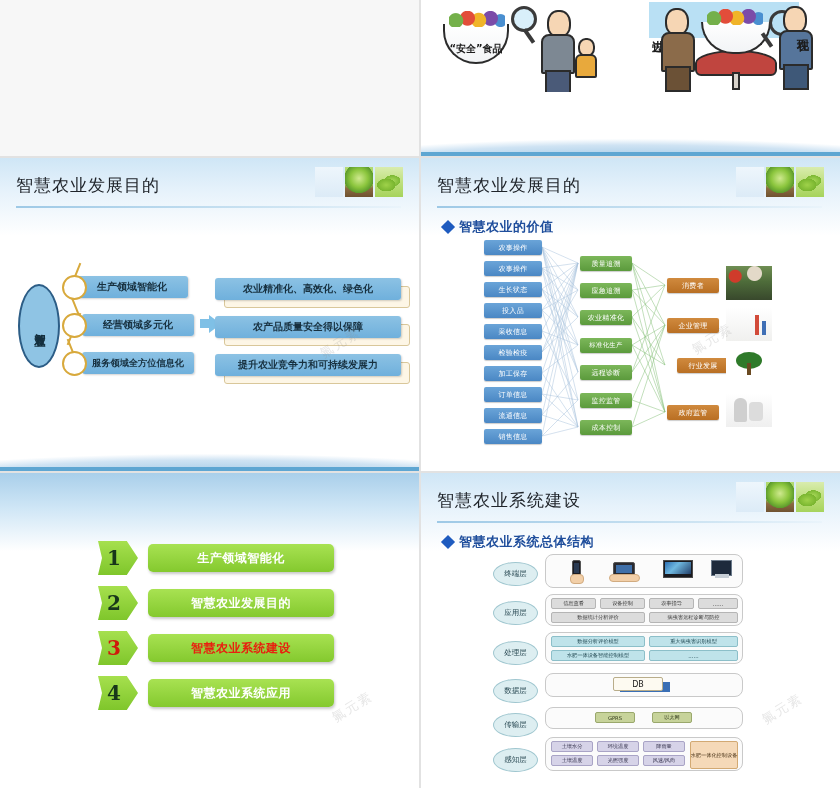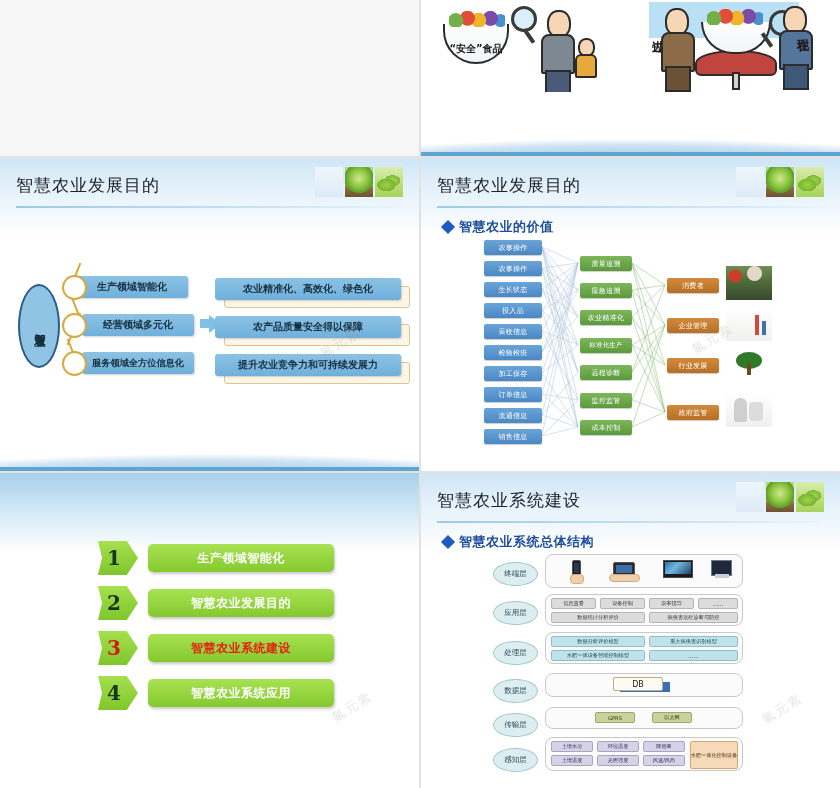--- a/index.html
+++ b/index.html
@@ -507,21 +507,21 @@
   <div class="nbox green" style="top:420px;">
       <span>成本控制</span>
     </div>
 
   <div class="nbox orange" style="top:278px;">
       <span>消费者</span>
     </div>
   <div class="nbox orange" style="top:318px;">
       <span>企业管理</span>
     </div>
-  <div class="nbox orange" style="top:358px;">
+  <div class="nbox orange" style="top:358px;margin-left:10px;">
       <span>行业发展</span>
     </div>
   <div class="nbox orange" style="top:405px;">
       <span>政府监管</span>
     </div>
 
   <div class="pic-sq pic-market" style="left:726px; top:266px;"></div>
   <div class="pic-sq pic-chart" style="left:726px; top:307px;"></div>
   <div class="pic-sq pic-tree" style="left:726px; top:348px;"></div>
   <div class="pic-sq pic-gov" style="left:726px; top:393px;"></div>

